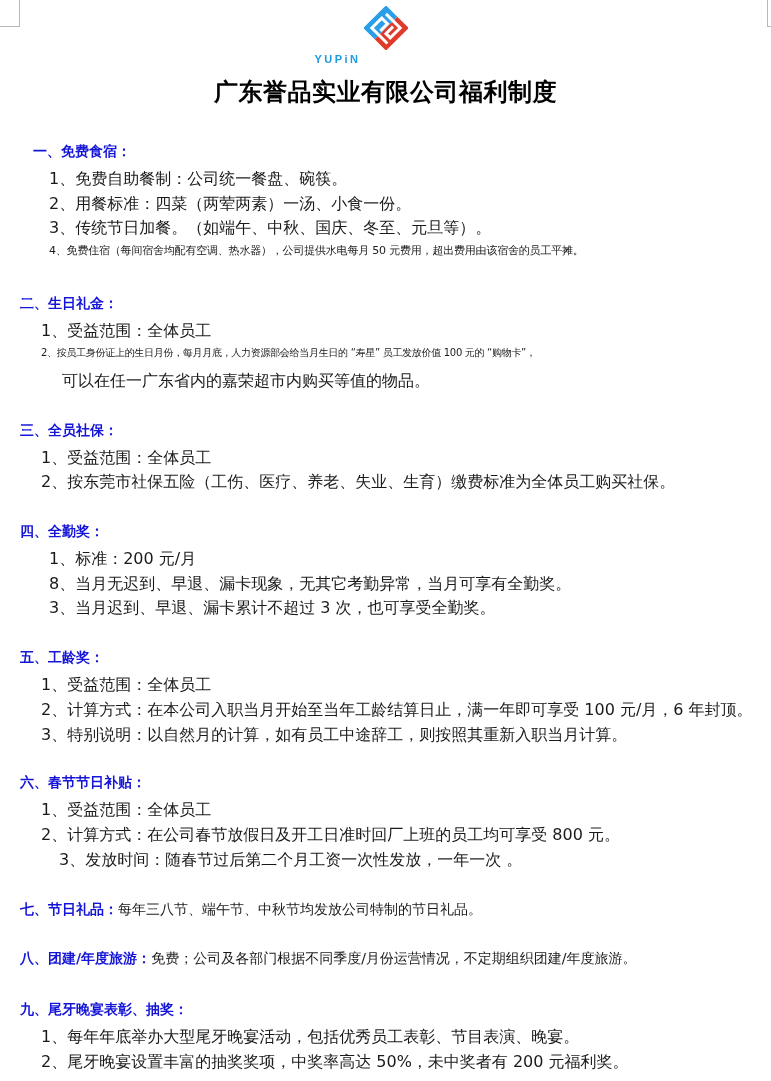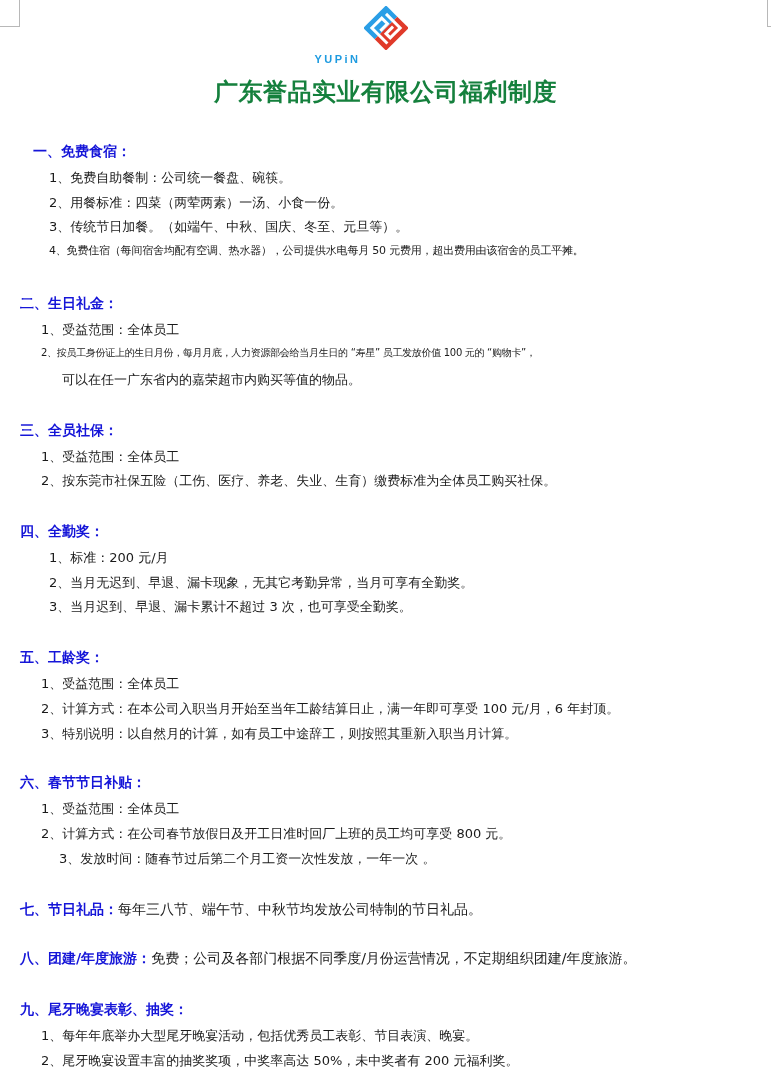--- a/index.html
+++ b/index.html
@@ -10,30 +10,30 @@
   }
   .crop { position: absolute; background: #b8b8b8; }
   .logo { position: absolute; left: 364px; top: 6px; width: 44px; height: 44px; }
   .brand {
     position: absolute; left: 0; width: 675px; top: 53px; text-align: center;
     font-family: "Liberation Sans", sans-serif; font-size: 11px; font-weight: bold;
     letter-spacing: 2.5px; color: #1e9be0;
   }
   .title {
     position: absolute; left: 0; width: 771px; top: 76px; text-align: center;
-    font-size: 24px; font-weight: bold; color: #15803d; letter-spacing: 0.5px;
+    font-size: 24px; font-weight: bold; color: #000000; letter-spacing: 0.5px;
   }
   .content { position: absolute; left: 0; top: 0; width: 771px; }
   .sec-head {
     position: absolute; left: 20px; font-size: 14px; font-weight: bold; color: #1515d8;
     white-space: nowrap;
   }
   .sec-head .inline { color: #1a1a1a; font-weight: normal; }
   .item {
-    position: absolute; font-size: 13px; white-space: nowrap; color: #1a1a1a;
+    position: absolute; font-size: 16px; white-space: nowrap; color: #1a1a1a;
   }
 </style>
 </head>
 <body>
 
 <div class="crop" style="left:19px;top:0;width:1px;height:26px;"></div>
 <div class="crop" style="left:0;top:26px;width:20px;height:1px;"></div>
 <div class="crop" style="left:767px;top:0;width:1px;height:26px;"></div>
 <div class="crop" style="left:767px;top:26px;width:4px;height:1px;"></div>
 
@@ -60,21 +60,21 @@
   <div class="item" style="left:41px;top:321px;">1、受益范围：全体员工</div>
   <div class="item" style="left:41px;top:346px;font-size:10px;letter-spacing:-0.3px;">2、按员工身份证上的生日月份，每月月底，人力资源部会给当月生日的 “寿星” 员工发放价值 100 元的 “购物卡”，</div>
   <div class="item" style="left:62px;top:371px;">可以在任一广东省内的嘉荣超市内购买等值的物品。</div>
 
   <div class="sec-head" style="top:422px;">三、全员社保：</div>
   <div class="item" style="left:41px;top:448px;">1、受益范围：全体员工</div>
   <div class="item" style="left:41px;top:472px;">2、按东莞市社保五险（工伤、医疗、养老、失业、生育）缴费标准为全体员工购买社保。</div>
 
   <div class="sec-head" style="top:523px;">四、全勤奖：</div>
   <div class="item" style="left:49px;top:549px;">1、标准：200 元/月</div>
-  <div class="item" style="left:49px;top:574px;">2、当月无迟到、早退、漏卡现象，无其它考勤异常，当月可享有全勤奖。</div>
+  <div class="item" style="left:49px;top:574px;">8、当月无迟到、早退、漏卡现象，无其它考勤异常，当月可享有全勤奖。</div>
   <div class="item" style="left:49px;top:598px;">3、当月迟到、早退、漏卡累计不超过 3 次，也可享受全勤奖。</div>
 
   <div class="sec-head" style="top:649px;">五、工龄奖：</div>
   <div class="item" style="left:41px;top:675px;">1、受益范围：全体员工</div>
   <div class="item" style="left:41px;top:700px;">2、计算方式：在本公司入职当月开始至当年工龄结算日止，满一年即可享受 100 元/月，6 年封顶。</div>
   <div class="item" style="left:41px;top:725px;">3、特别说明：以自然月的计算，如有员工中途辞工，则按照其重新入职当月计算。</div>
 
   <div class="sec-head" style="top:774px;">六、春节节日补贴：</div>
   <div class="item" style="left:41px;top:800px;">1、受益范围：全体员工</div>
   <div class="item" style="left:41px;top:825px;">2、计算方式：在公司春节放假日及开工日准时回厂上班的员工均可享受 800 元。</div>

